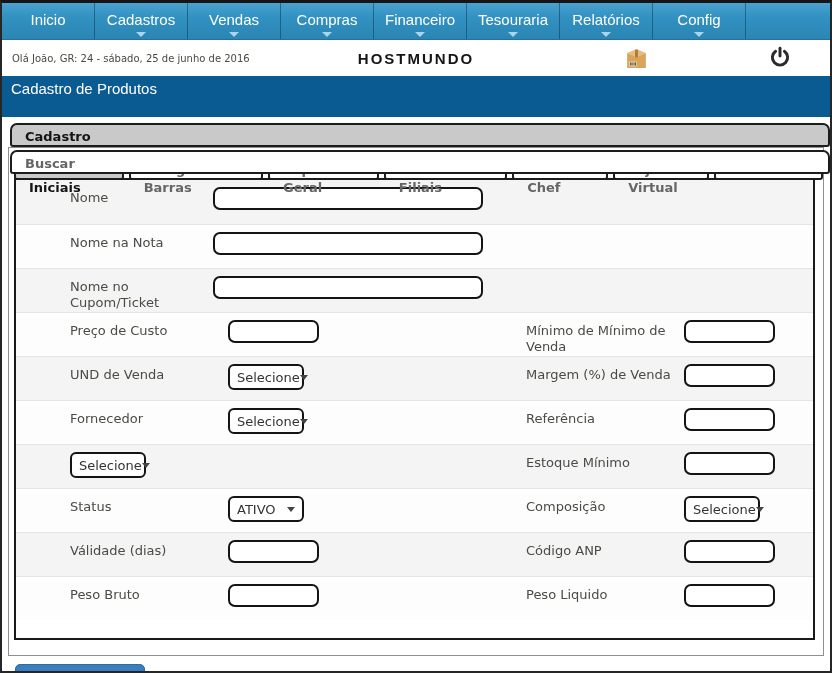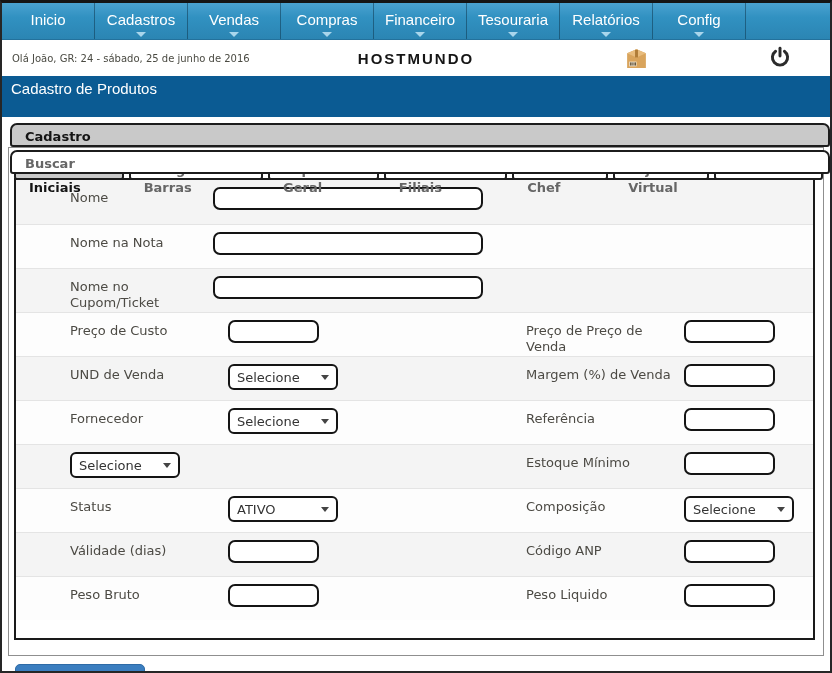--- a/index.html
+++ b/index.html
@@ -75,21 +75,21 @@
   .col-left  { width:424px; padding-left:11px; }
   .col-right { flex:1; }
   .f-label { width:158px; padding:3px 10px 0 0; font-size:13px; color:#4c4a44; line-height:16px; }
   .tinput {
     height:23px; border:2px solid #141414; border-radius:7px; background:#fff;
     padding:0 6px; font-size:13px; font-family:"DejaVu Sans", sans-serif; outline:none;
   }
   .tinput.large { width:300px; }
   .tinput.small { width:91px; }
   .select {
-    width:110px; height:26px; border:2px solid #141414; border-radius:6px; background:#fff;
+    width:76px; height:26px; border:2px solid #141414; border-radius:6px; background:#fff;
     display:flex; align-items:center; justify-content:space-between; padding:0 7px;
     font-size:13px; color:#333; cursor:pointer;
   }
   .select-caret {
     width:0; height:0; border-left:4px solid transparent; border-right:4px solid transparent;
     border-top:5px solid #444;
   }
 
   
   .submit-btn {
@@ -202,21 +202,21 @@
             <input class="tinput large" type="text" style="">
           </div>
           <div class="col col-right"></div>
         </div>
         <div class="row even">
           <div class="col col-left">
             <div class="f-label">Preço de Custo</div>
             <input class="tinput small" type="text" style="">
           </div>
           <div class="col col-right">
-            <div class="f-label">Preço de Preço de Venda</div>
+            <div class="f-label">Mínimo de Mínimo de Venda</div>
             <input class="tinput small" type="text" style="">
           </div>
         </div>
         <div class="row odd">
           <div class="col col-left">
             <div class="f-label">UND de Venda</div>
             <div class="select">
               <span class="select-value">Selecione</span>
               <span class="select-caret"></span>
             </div>

